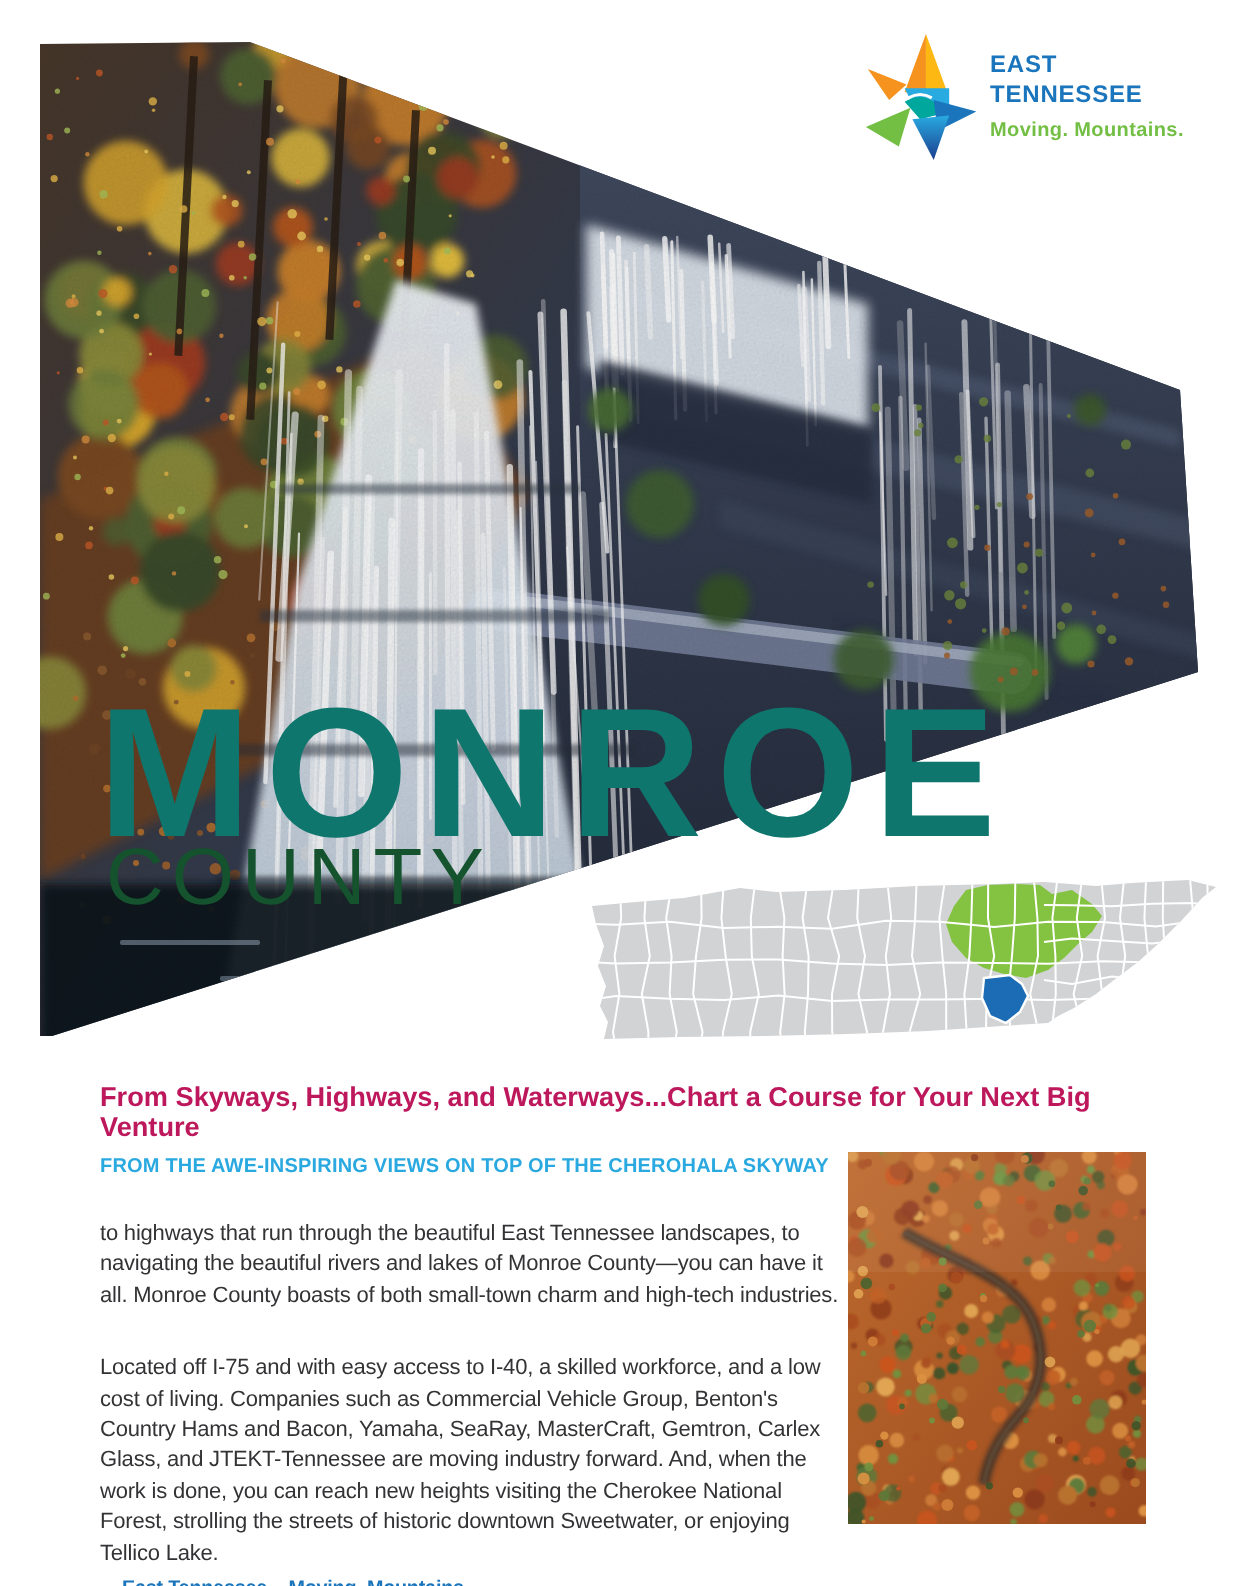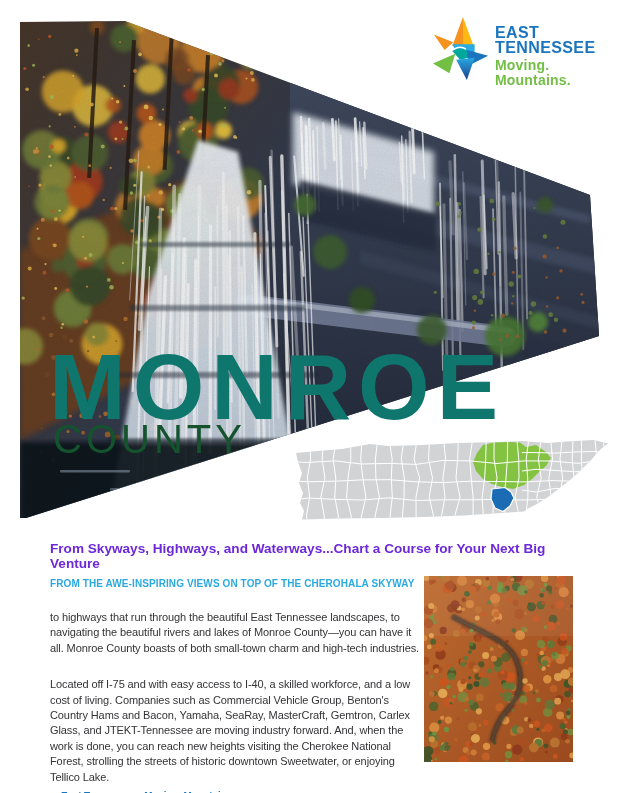--- a/index.html
+++ b/index.html
@@ -5,32 +5,32 @@
 <style>
   html,body{margin:0;padding:0;background:#ffffff;}
   #page{position:relative;width:620px;height:793px;background:#ffffff;overflow:hidden;
         font-family:"Liberation Sans",sans-serif;}
   
   #hero-art{position:absolute;left:0;top:0;width:620px;height:530px;}
   
   #logo{position:absolute;left:431px;top:16px;width:175px;height:66px;}
   #logo-star{position:absolute;left:0;top:0;width:62px;height:64px;}
   #logo-text{position:absolute;left:64px;top:9px;line-height:15px;}
-  .logo-line{font-weight:bold;font-size:16px;letter-spacing:.4px;color:#1b75bc;}
-  .logo-tag{font-weight:bold;font-size:14px;color:#72bf44;margin-top:3px;letter-spacing:.2px;}
+  .logo-line{font-weight:bold;font-size:12px;letter-spacing:.4px;color:#1b75bc;}
+  .logo-tag{font-weight:bold;font-size:10px;color:#72bf44;margin-top:3px;letter-spacing:.2px;}
   
   #county-title{position:absolute;left:49px;top:341px;color:#0f766e;font-weight:bold;
     font-size:92px;letter-spacing:7px;line-height:92px;white-space:nowrap;}
   #county-sub{position:absolute;left:53px;top:417px;color:#14532d;font-weight:normal;
     font-size:40px;letter-spacing:4px;line-height:44px;white-space:nowrap;}
   
   #tn-map{position:absolute;left:296px;top:440px;width:322px;height:92px;}
   
   #content{position:absolute;left:50px;top:541px;width:548px;}
-  #headline{margin:0;font-size:13.6px;font-weight:bold;color:#6d28d9;letter-spacing:0;}
+  #headline{margin:0;font-size:13.6px;font-weight:bold;color:#be185d;letter-spacing:0;}
   #subheadline{margin:7px 0 15px;font-size:10px;font-weight:bold;color:#2aa9e0;letter-spacing:.1px;}
   .body-copy{width:372px;}
   .body-copy p{margin:21px 0 0;font-size:11px;line-height:15.4px;color:#333336;letter-spacing:-.1px;}
   .body-copy p.lead{margin-top:9px;}
   #closing{margin:2px 11px 0;font-size:9.9px;line-height:15px;font-weight:bold;color:#1b75bc;}
   
   #aerial{position:absolute;left:424px;top:576px;width:149px;height:186px;}
 </style>
 </head>
 <body>

